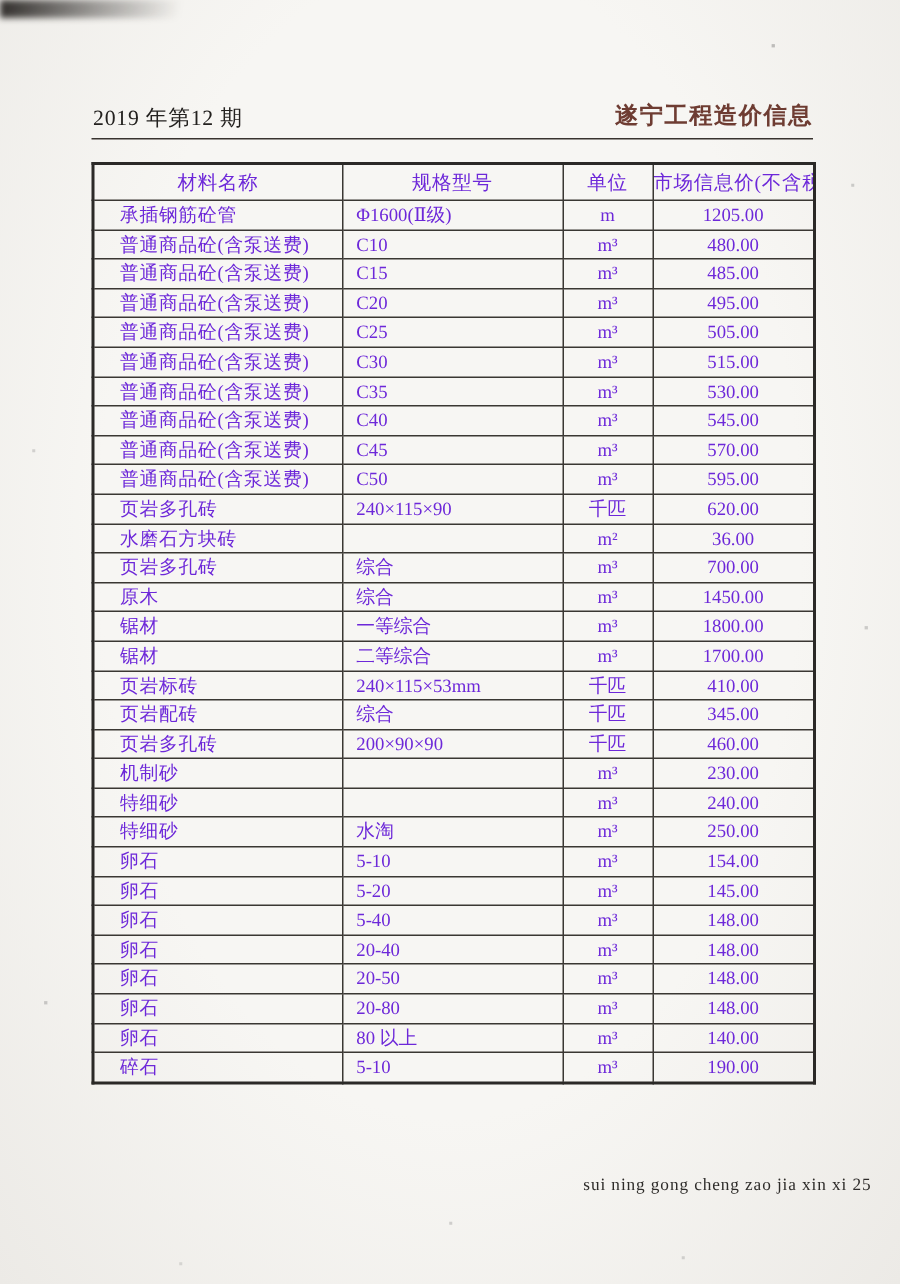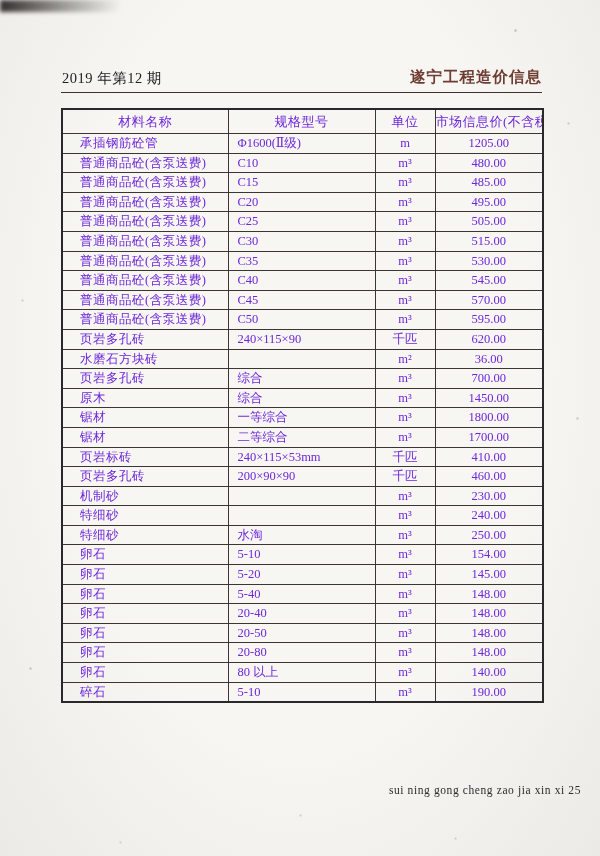--- a/index.html
+++ b/index.html
@@ -196,20 +196,26 @@
           <td class="c2">m³</td>
           <td class="c3">1700.00</td>
         </tr>
         <tr>
           <td class="c0">页岩标砖</td>
           <td class="c1">240×115×53mm</td>
           <td class="c2">千匹</td>
           <td class="c3">410.00</td>
         </tr>
         <tr>
+          <td class="c0">页岩配砖</td>
+          <td class="c1">综合</td>
+          <td class="c2">千匹</td>
+          <td class="c3">345.00</td>
+        </tr>
+        <tr>
           <td class="c0">页岩多孔砖</td>
           <td class="c1">200×90×90</td>
           <td class="c2">千匹</td>
           <td class="c3">460.00</td>
         </tr>
         <tr>
           <td class="c0">机制砂</td>
           <td class="c1"></td>
           <td class="c2">m³</td>
           <td class="c3">230.00</td>

